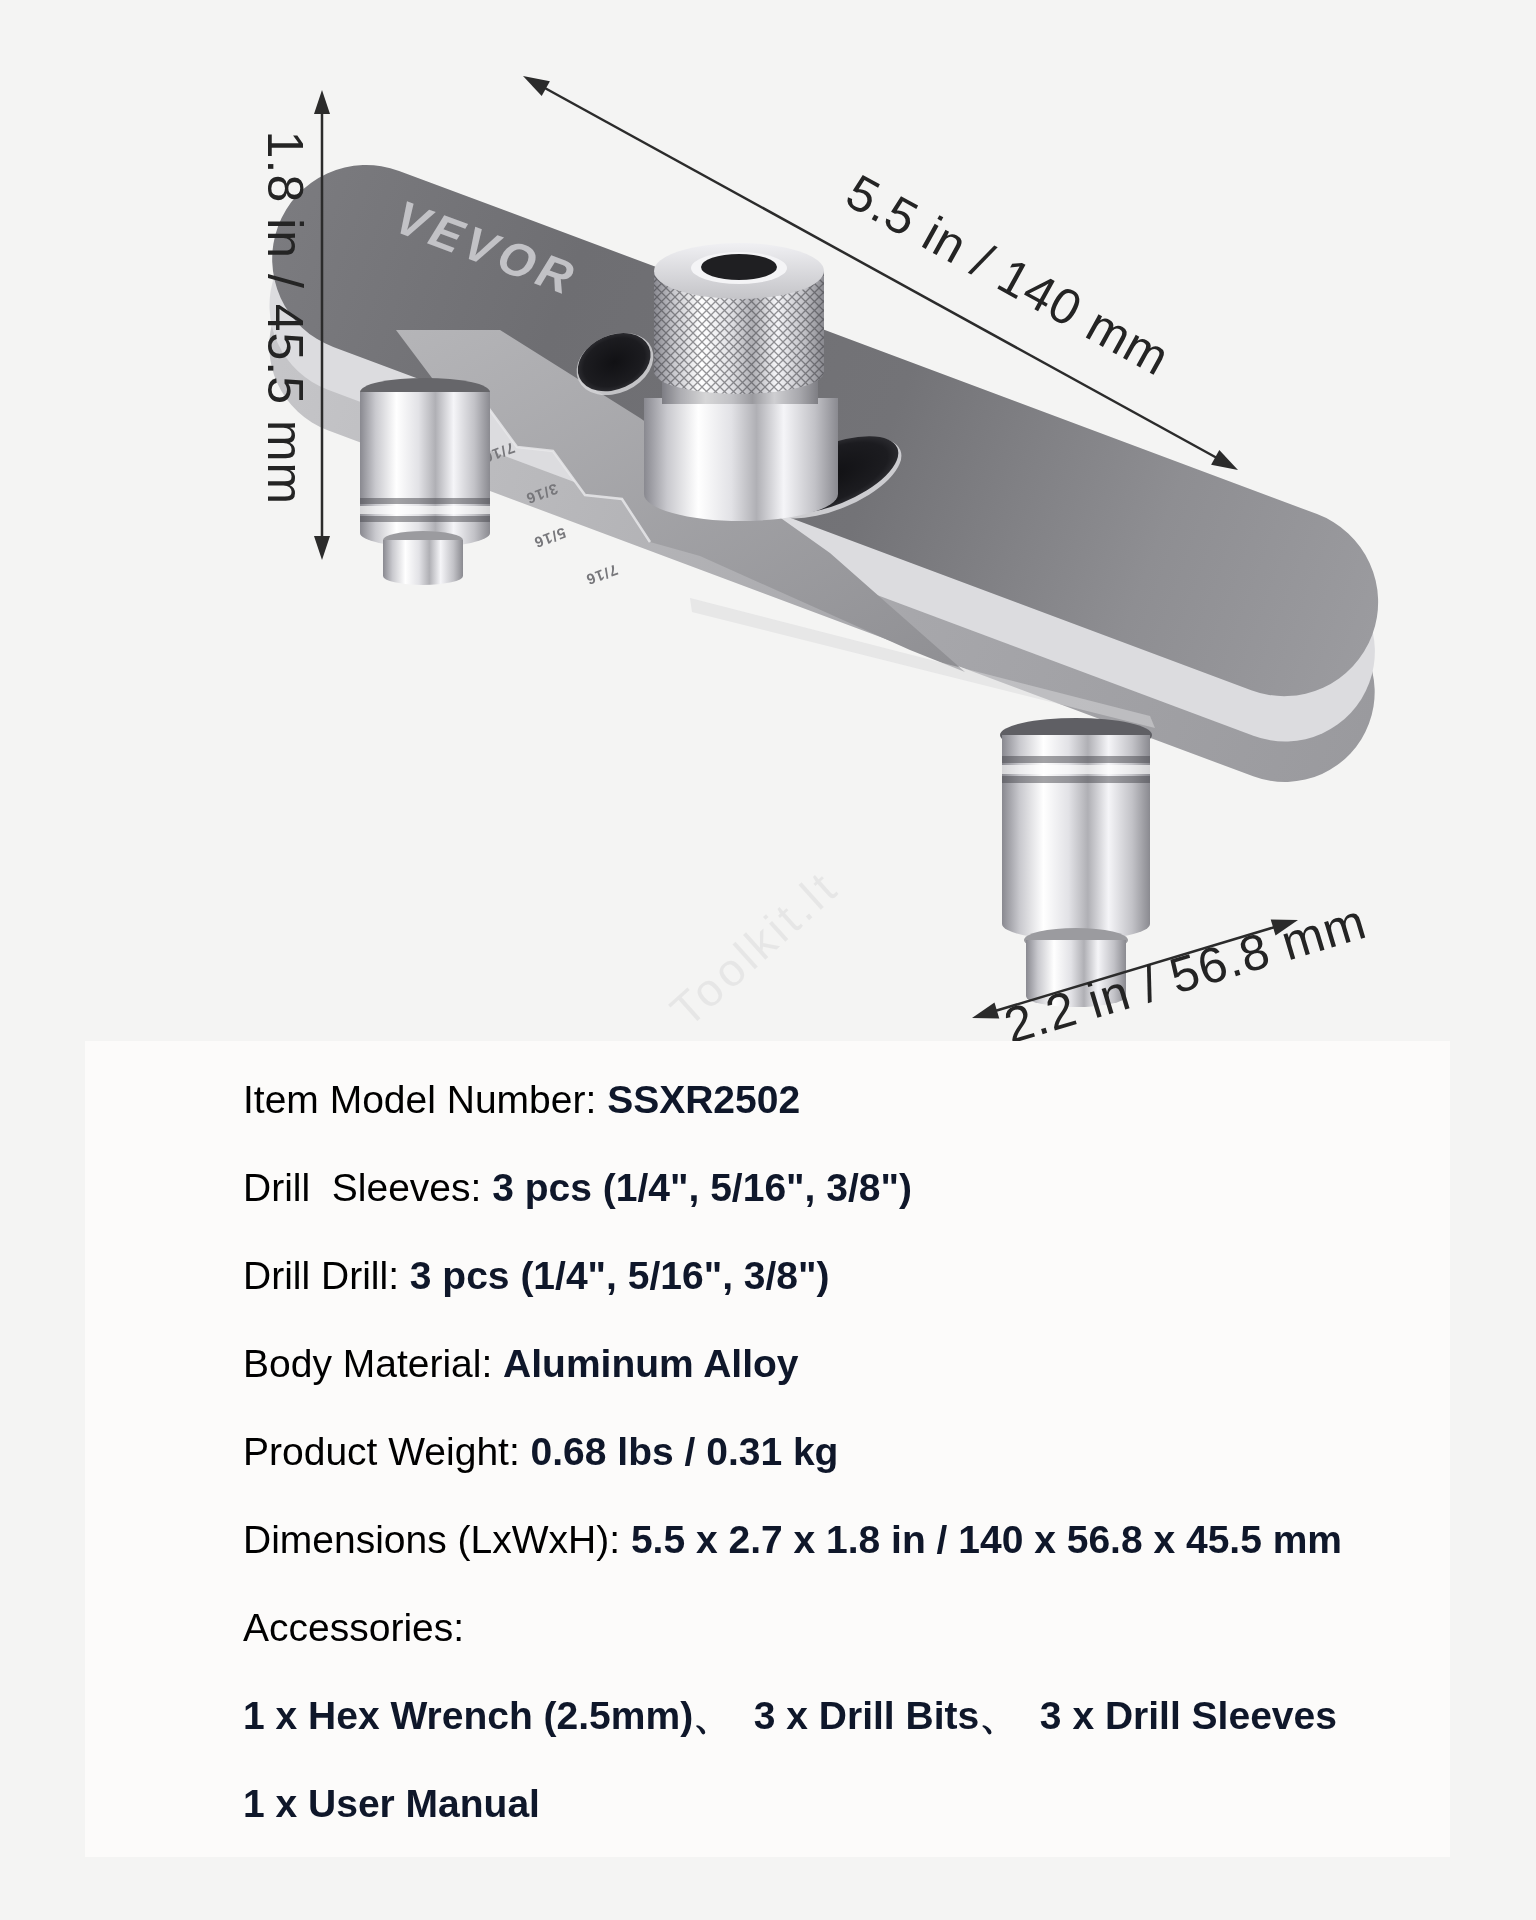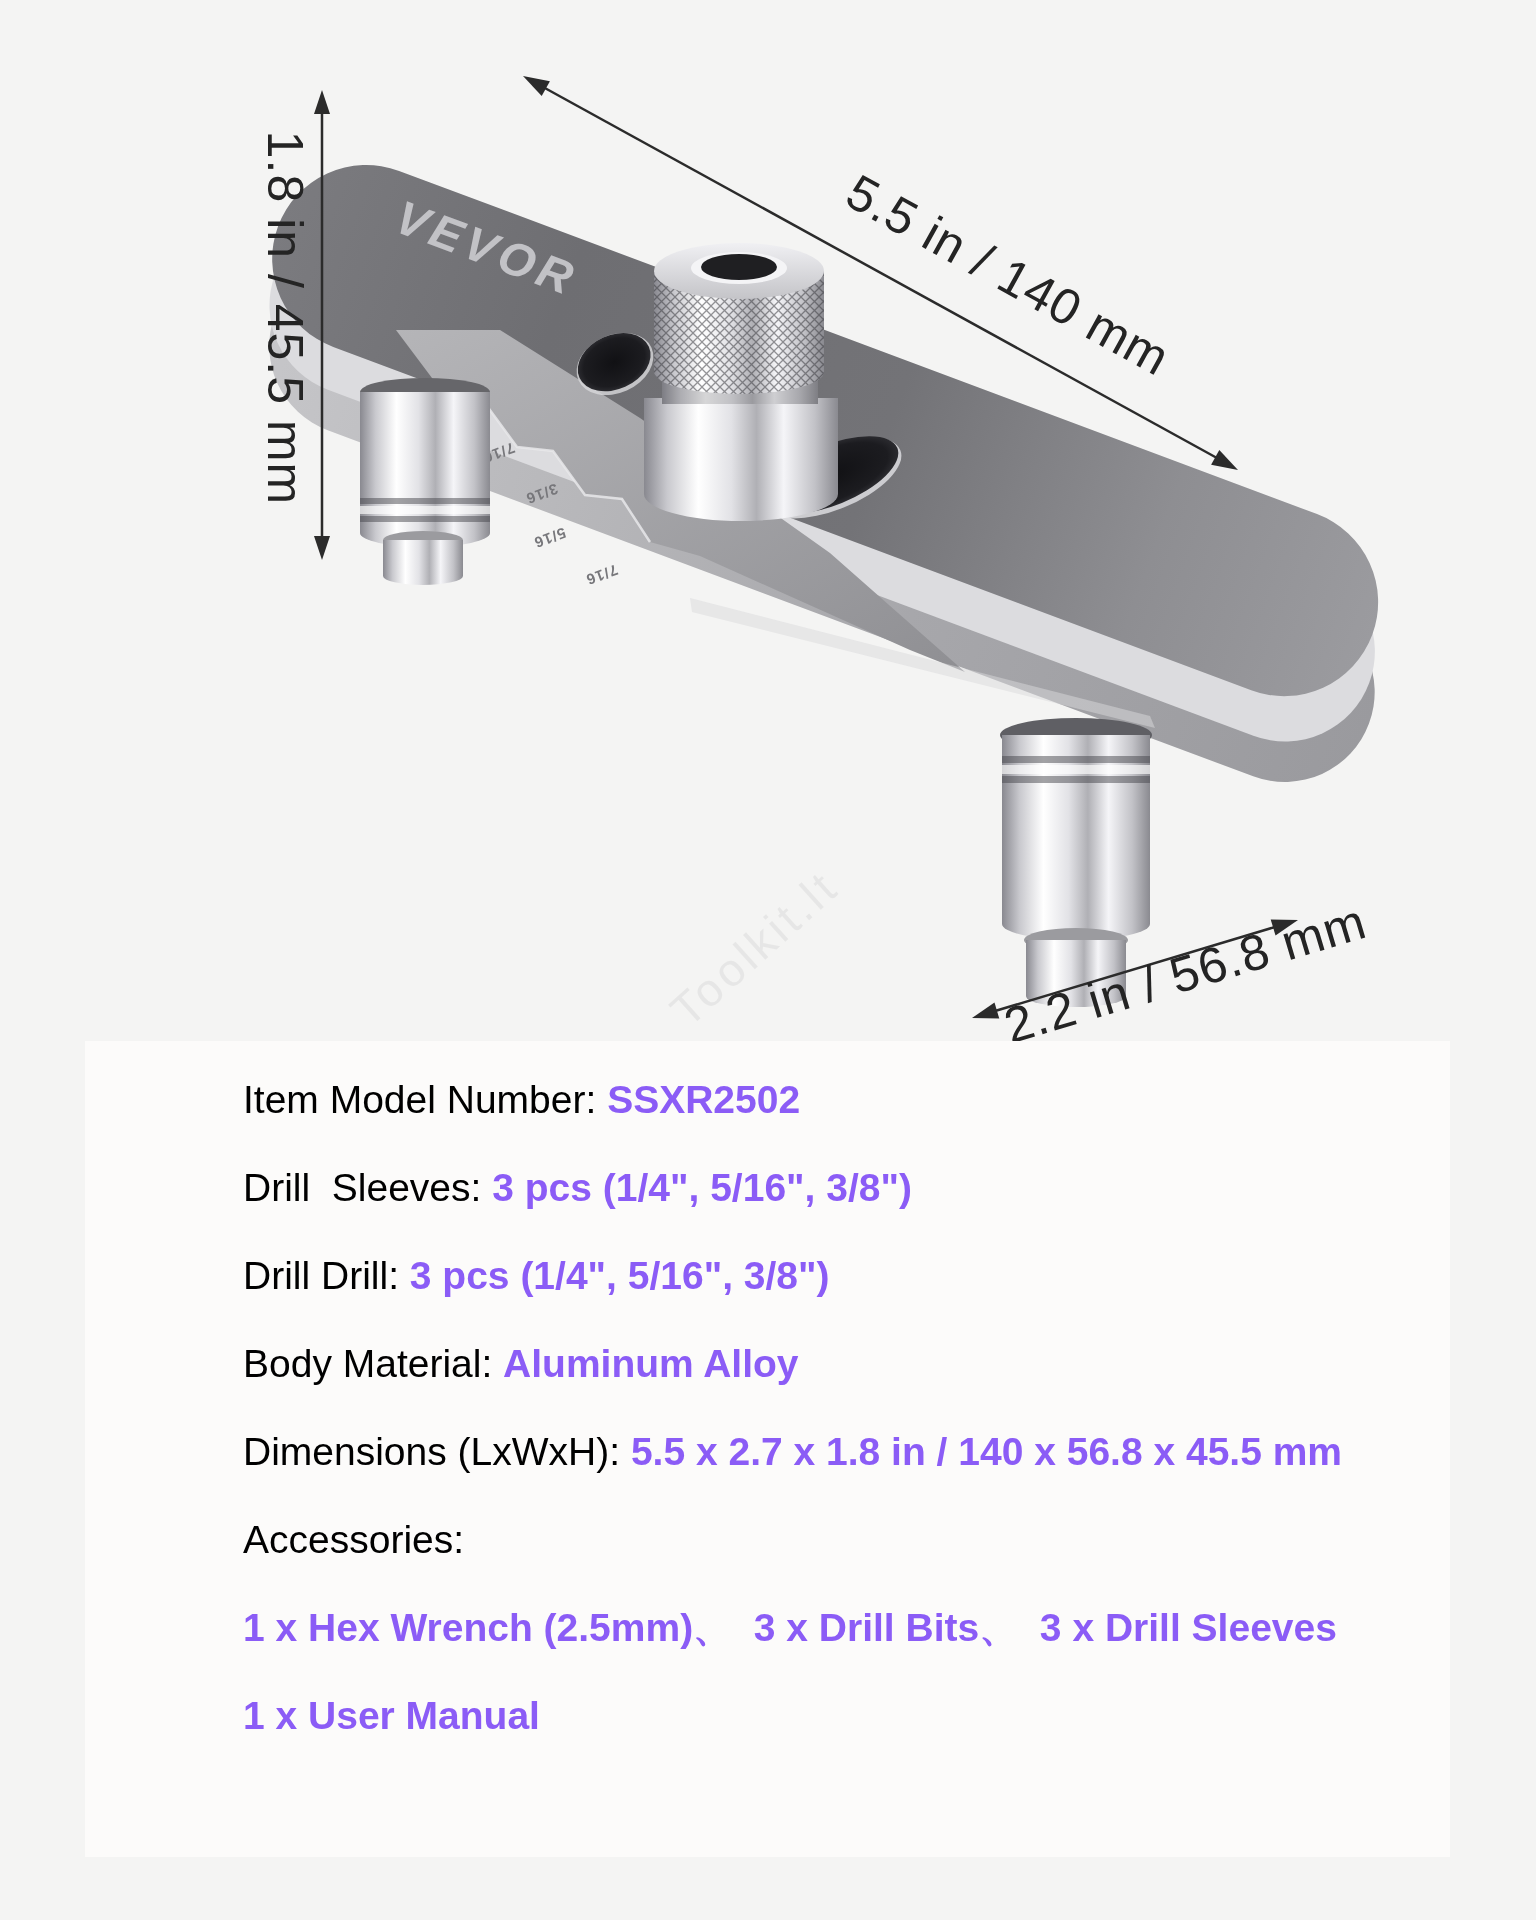--- a/index.html
+++ b/index.html
@@ -11,21 +11,21 @@
   }
   #photo-area{position:absolute;left:0;top:0;width:1536px;height:1041px;}
   #spec-panel{
     position:absolute;left:85px;top:1041px;width:1365px;height:816px;
     background:#fcfbfa;
     box-sizing:border-box;
     padding:15px 0 0 158px;
   }
   .spec-row{height:88px;line-height:88px;font-size:39px;white-space:pre;}
   .spec-label{color:#000000;font-weight:400;}
-  .spec-value{color:#8b5cf6;font-weight:700;}
+  .spec-value{color:#0f172a;font-weight:700;}
   .dim-text{font-size:50px;fill:#242424;letter-spacing:1px;}
   .mark-text{font-size:15px;fill:#77777b;font-weight:700;letter-spacing:1px;}
   .wm-text{font-size:46px;fill:#9a9a9a;opacity:0.14;letter-spacing:4px;}
   .brand-text{font-size:47px;font-style:italic;font-weight:800;fill:#c9c9cd;opacity:0.92;letter-spacing:5px;}
 </style>
 </head>
 <body>
 
 <div id="photo-area">
 <svg width="1536" height="1041" viewBox="0 0 1536 1041" xmlns="http://www.w3.org/2000/svg">
@@ -153,17 +153,18 @@
   </g>
   <text class="dim-text" transform="translate(1190,990) rotate(-16.7)" text-anchor="middle">2.2 in / 56.8 mm</text>
 </svg>
 </div>
 
 <div id="spec-panel">
   <div class="spec-row"><span class="spec-label">Item Model Number: </span><span class="spec-value">SSXR2502</span></div>
   <div class="spec-row"><span class="spec-label">Drill  Sleeves: </span><span class="spec-value">3 pcs (1/4", 5/16", 3/8")</span></div>
   <div class="spec-row"><span class="spec-label">Drill Drill: </span><span class="spec-value">3 pcs (1/4", 5/16", 3/8")</span></div>
   <div class="spec-row"><span class="spec-label">Body Material: </span><span class="spec-value">Aluminum Alloy</span></div>
+  <div class="spec-row"><span class="spec-label">Product Weight: </span><span class="spec-value">0.68 lbs / 0.31 kg</span></div>
   <div class="spec-row"><span class="spec-label">Dimensions (LxWxH): </span><span class="spec-value">5.5 x 2.7 x 1.8 in / 140 x 56.8 x 45.5 mm</span></div>
   <div class="spec-row"><span class="spec-label">Accessories:</span><span class="spec-value"></span></div>
   <div class="spec-row"><span class="spec-label"></span><span class="spec-value">1 x Hex Wrench (2.5mm)、  3 x Drill Bits、  3 x Drill Sleeves</span></div>
   <div class="spec-row"><span class="spec-label"></span><span class="spec-value">1 x User Manual</span></div>
 </div>
 
 </body></html>

